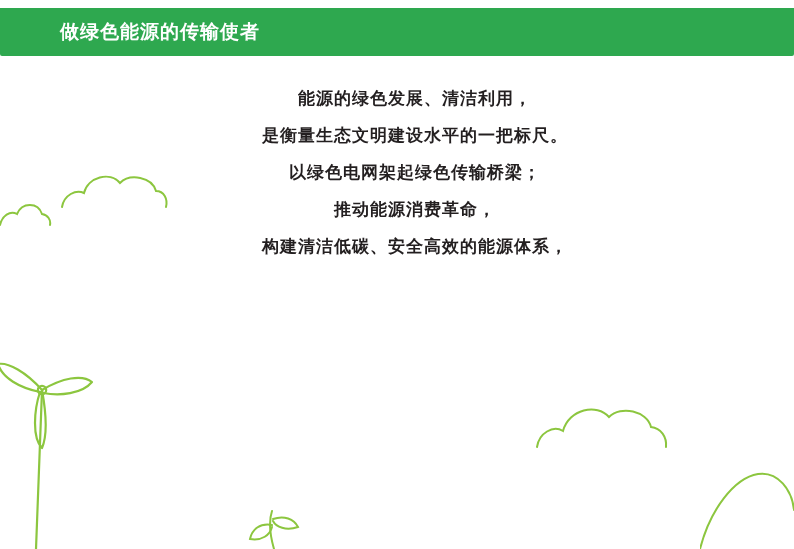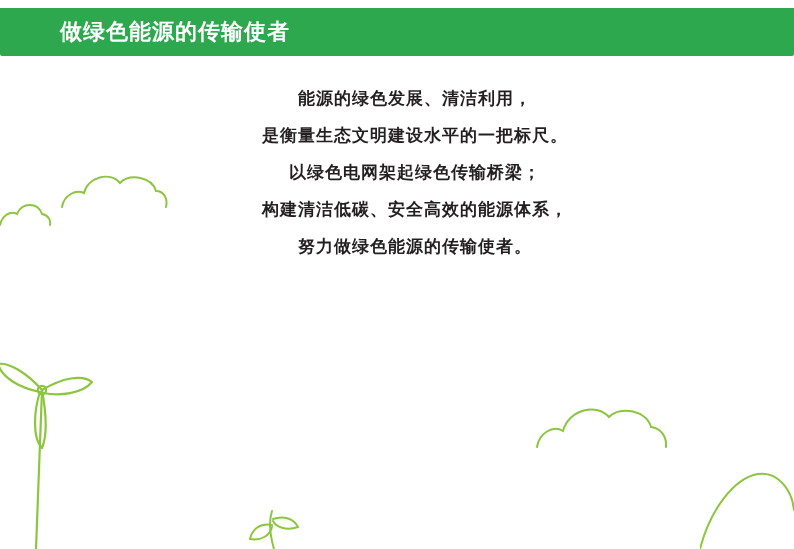--- a/index.html
+++ b/index.html
@@ -24,21 +24,21 @@
     height: 48px;
     background: #2ea84f;
     border-radius: 0 0 2px 2px;
     display: flex;
     align-items: center;
     box-sizing: border-box;
     padding-left: 60px;
   }
   #header-title {
     color: #ffffff;
-    font-size: 22px;
+    font-size: 19px;
     font-weight: bold;
     letter-spacing: 1px;
     font-family: "Liberation Sans", sans-serif;
     white-space: nowrap;
   }
 
   
   .decor {
     position: absolute;
     pointer-events: none;
@@ -137,15 +137,15 @@
     <path d="M34 44 C 30 30, 28 18, 32 6"></path>
     <path d="M32 20 C 20 18, 12 24, 10 34 C 22 36, 30 30, 32 22"></path>
     <path d="M33 14 C 44 10, 54 14, 58 22 C 46 26, 36 22, 33 16"></path>
   </g>
 </svg>
 
 <div id="poem">
   <div class="poem-line">能源的绿色发展、清洁利用，</div>
   <div class="poem-line">是衡量生态文明建设水平的一把标尺。</div>
   <div class="poem-line">以绿色电网架起绿色传输桥梁；</div>
+  <div class="poem-line">推动能源消费革命，</div>
   <div class="poem-line">构建清洁低碳、安全高效的能源体系，</div>
-  <div class="poem-line">努力做绿色能源的传输使者。</div>
 </div>
 
 </body></html>

